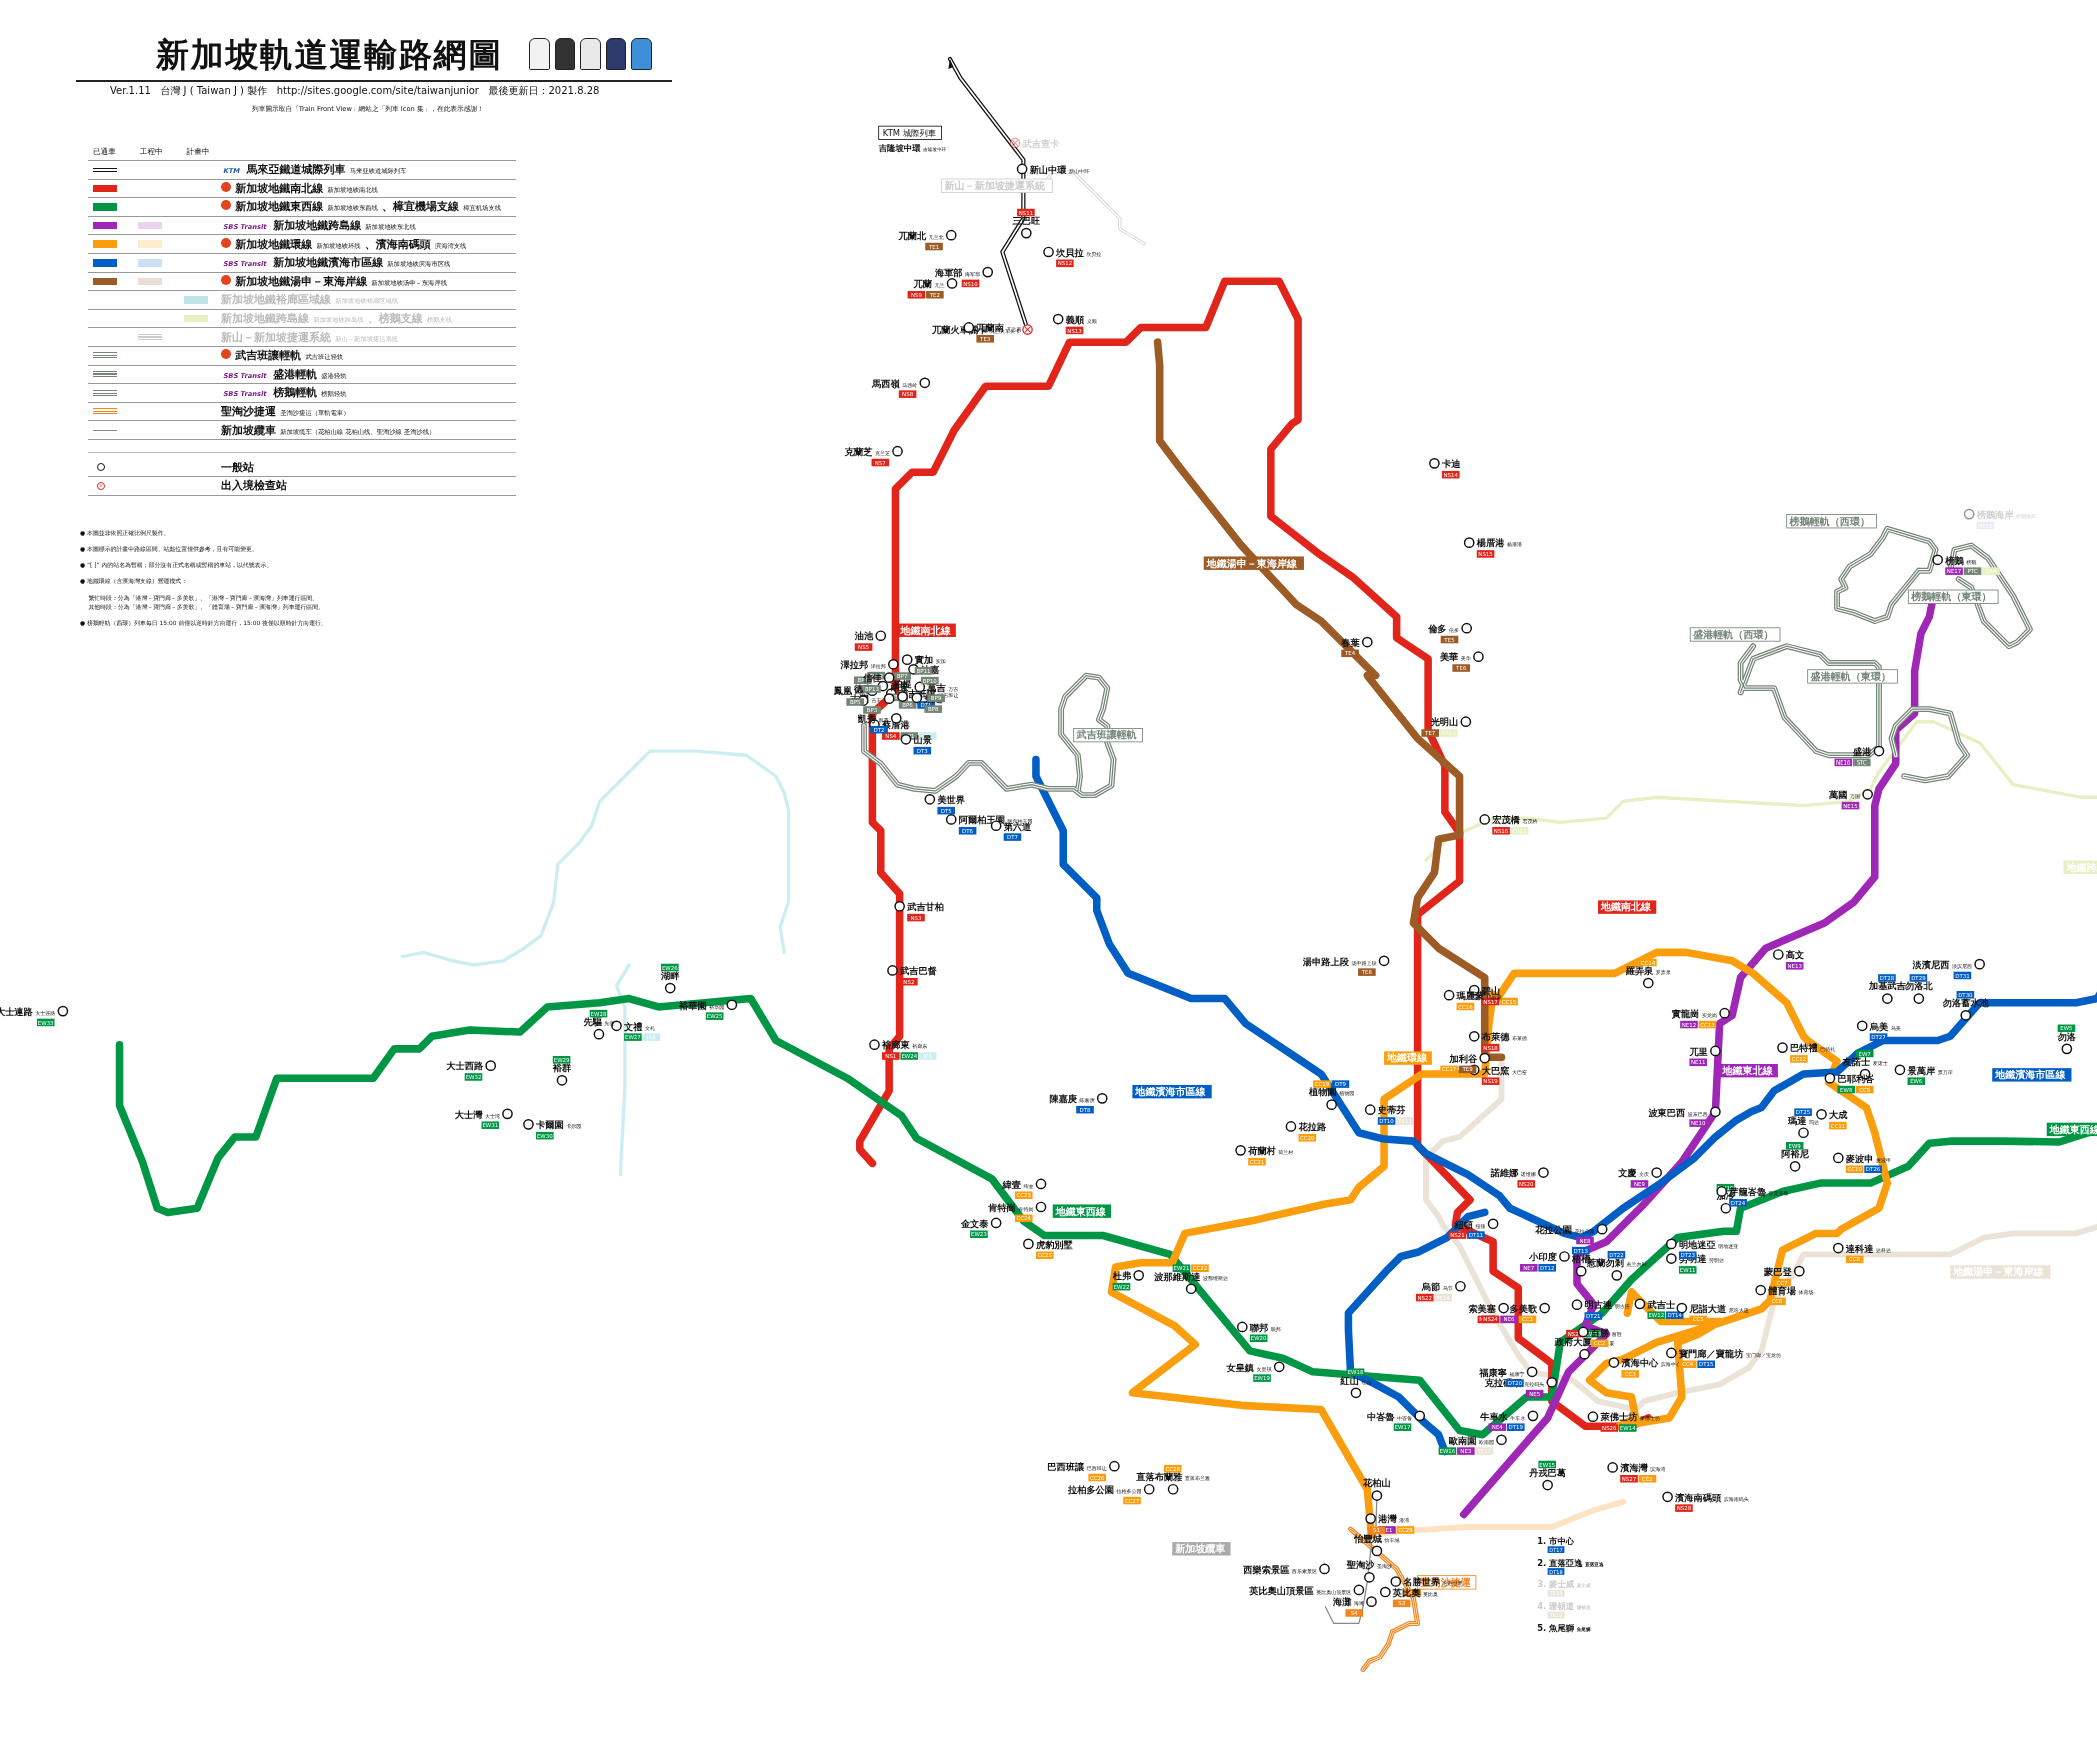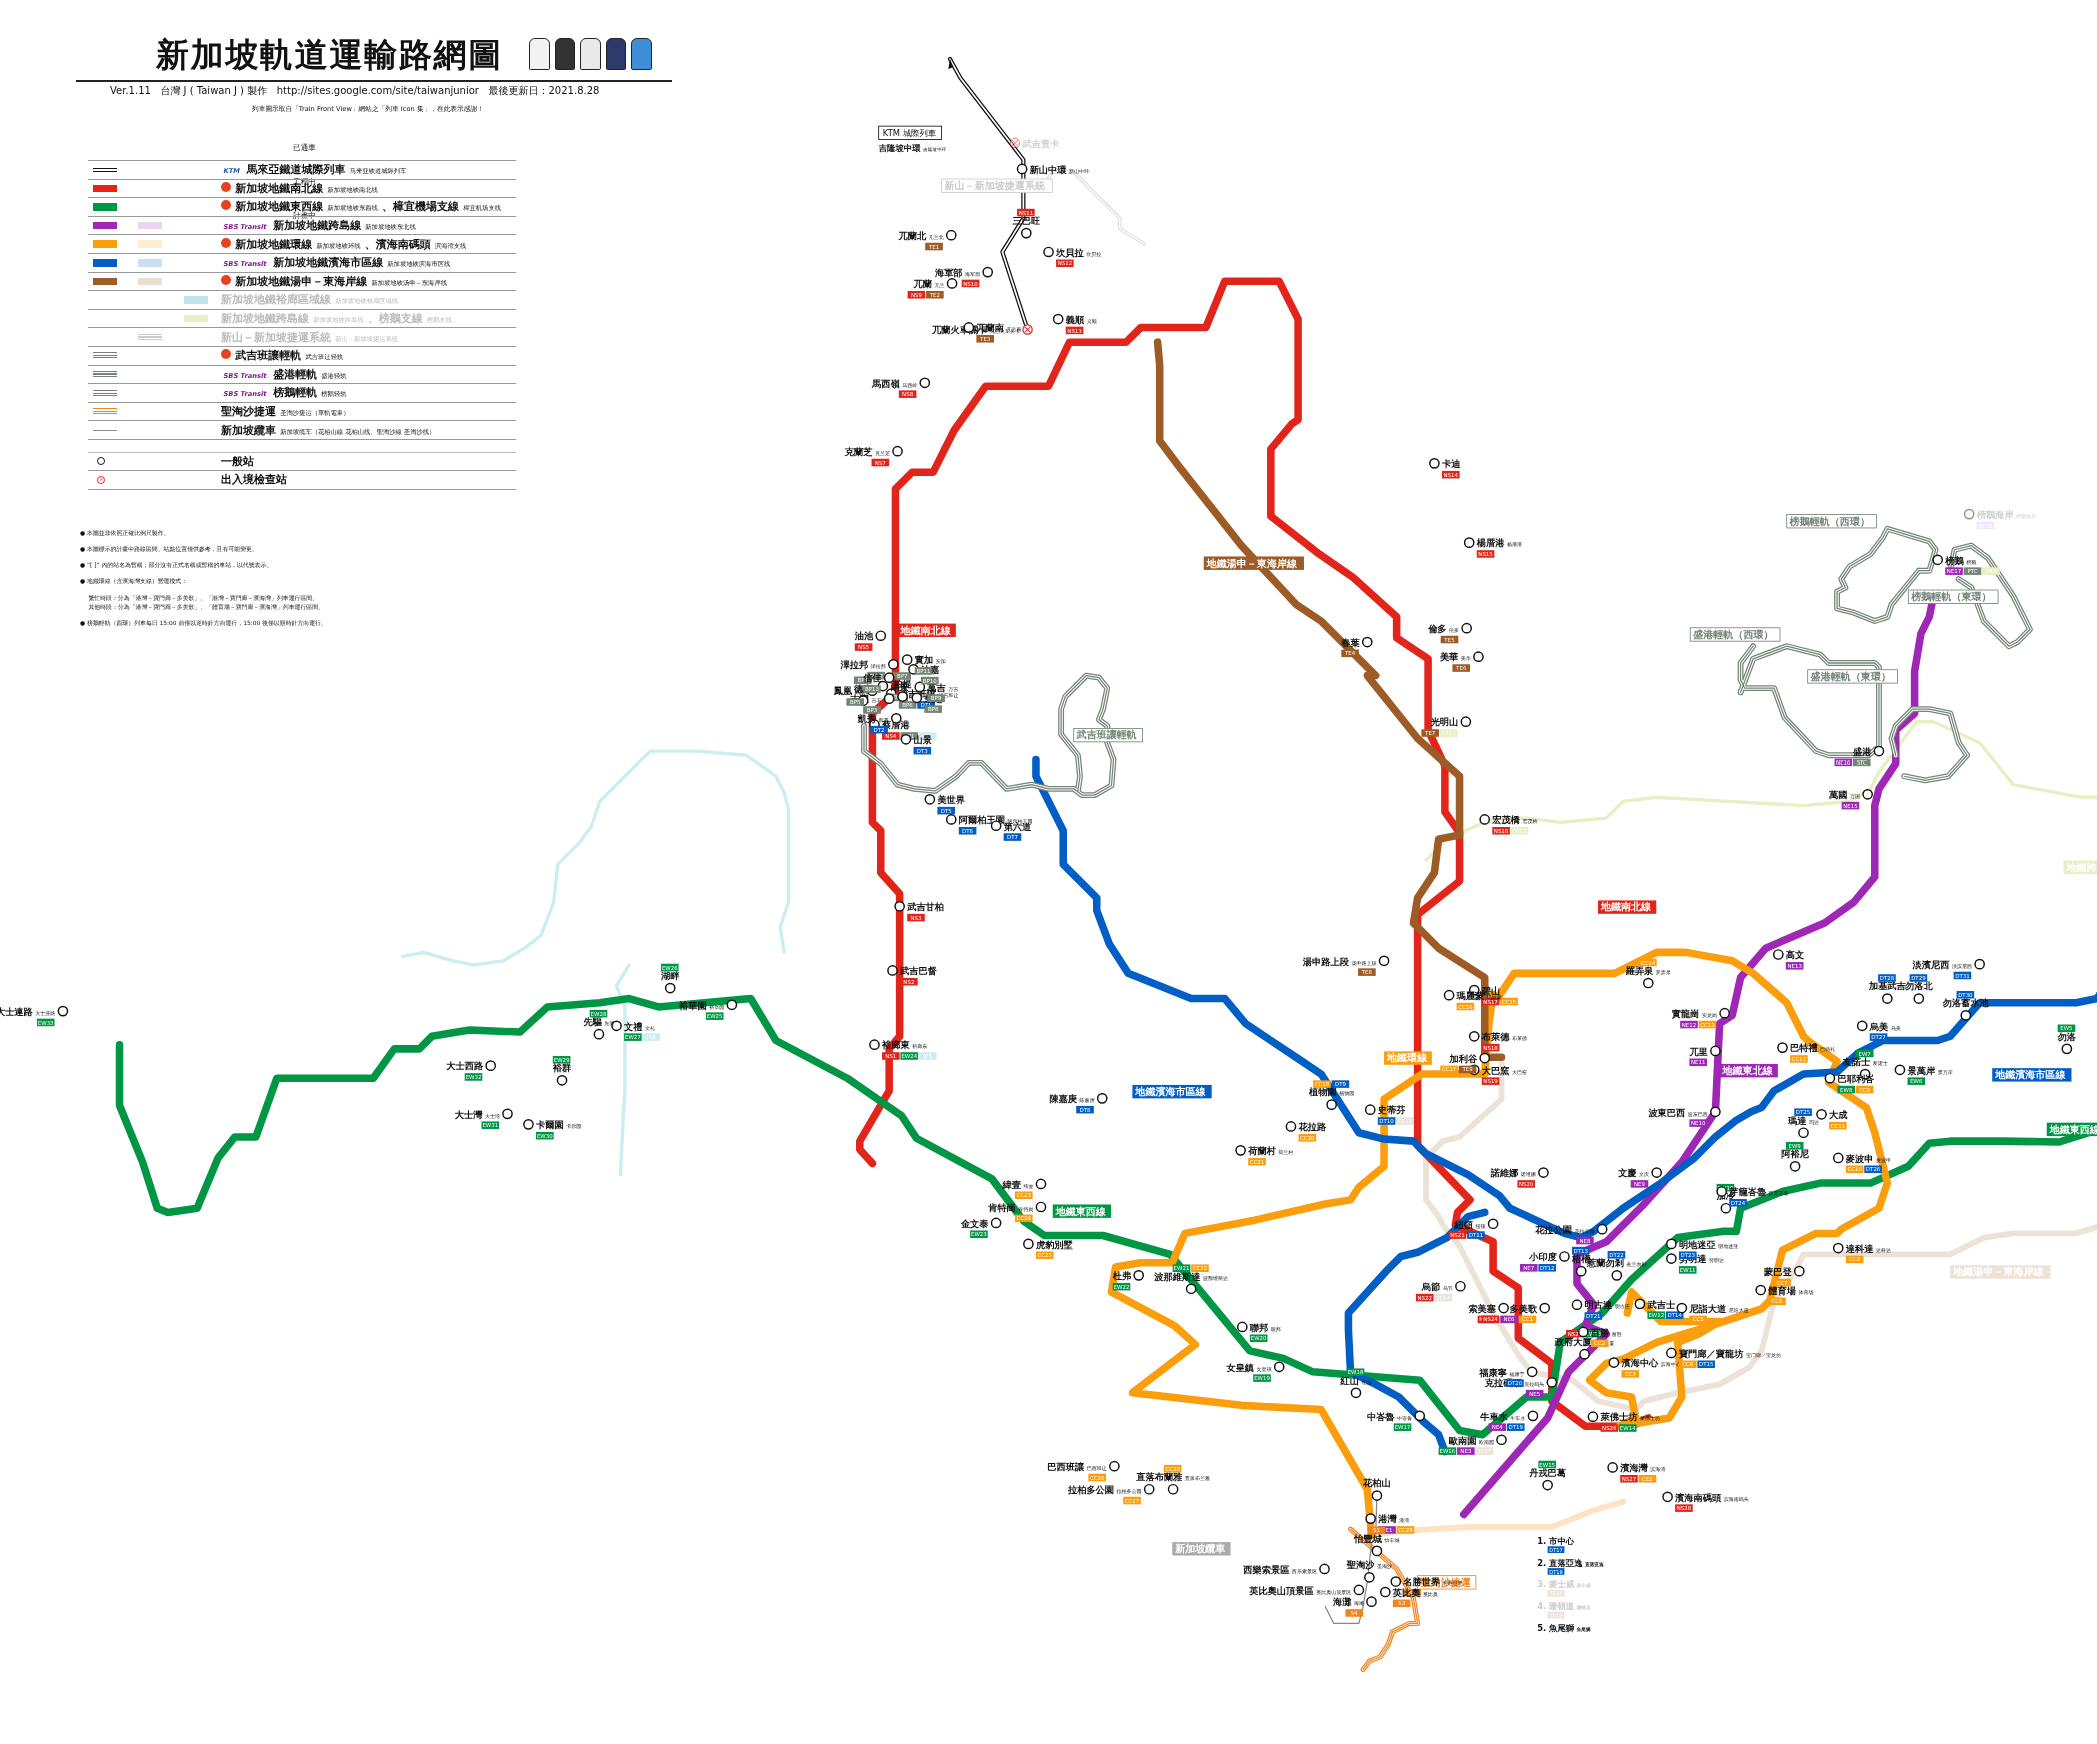--- a/index.html
+++ b/index.html
@@ -7,21 +7,21 @@
          font-family: "DejaVu Sans", "Liberation Sans", sans-serif; color: #111; }
   #map-svg { position: absolute; left: 0; top: 0; width: 2735px; height: 1745px; }
   .header { position: absolute; left: 76px; top: 25px; width: 596px; }
   .title { font-size: 33px; font-weight: bold; letter-spacing: 1.7px; position: absolute; left: 80px; top: 8.4px; }
   .train-icons { position: absolute; left: 453px; top: 12.6px; display: flex; gap: 5px; }
   .train-icon { width: 18.5px; height: 30px; border-radius: 5.9px 5.9px 1.7px 1.7px; border: 1.3px solid #222; }
   .header-rule { position: absolute; left: 0; top: 55px; width: 596px; height: 1.7px; background: #222; }
   .meta { position: absolute; left: 34px; top: 59px; font-size: 10px; white-space: nowrap; }
   .credit { position: absolute; left: 176px; top: 80px; font-size: 6.7px; white-space: nowrap; }
   .legend { position: absolute; left: 88px; top: 143px; width: 428px; }
-  .legend-head { display: flex; gap: 24px; font-size: 7.6px; padding-left: 5px; height: 17px; align-items: center; border-bottom: 0.8px solid #999; flex-direction: column; }
+  .legend-head { display: flex; gap: 24px; font-size: 7.6px; padding-left: 5px; height: 17px; align-items: center; border-bottom: 0.8px solid #999; }
   .legend-row { display: flex; align-items: center; height: 17.6px; border-bottom: 0.8px solid #999; position: relative; }
   .legend-row.faded { color: #bbb; text-decoration: underline; }
   .sw { position: absolute; width: 24px; height: 7.6px; }
   .sw.c1 { left: 5px; } .sw.c2 { left: 50px; } .sw.c3 { left: 96px; }
   .sw.double { background: transparent; border-top: 1.7px solid; border-bottom: 1.7px solid; height: 2.5px; }
   .sw.triple { height: 6.7px; background: repeating-linear-gradient(to bottom, var(--c) 0 1.3px, #fff 1.3px 2.5px); }
   .legend-label { position: absolute; left: 133px; display: flex; align-items: baseline; gap: 4.2px; white-space: nowrap; }
   .op-badge { font-size: 5.5px; font-weight: bold; padding: 0.8px 2.5px; border-radius: 5px; color: #fff; }
   .op-smrt { background: #e5431c; border-radius: 50%; width: 6.7px; height: 6.7px; padding: 1.7px; display: inline-block; }
   .op-sbs { color: #7b1a8a; font-style: italic; font-size: 6.7px; background: none; }
@@ -1663,21 +1663,21 @@
       <div class="legend-row">
         <div class="sw c1" style="height: 0.8px; background: rgb(136, 136, 136);"></div>
         <div class="legend-label">
           <span class="legend-main">新加坡纜車</span>
           <span class="legend-sub">新加坡缆车（花柏山線 花柏山线、聖淘沙線 圣淘沙线）</span>
         </div>
       </div>
     </div>
   <div class="legend-spacer"></div>
   <div id="legend-symbols">
-      <div class="legend-row" style="height: 17.6px;">
+      <div class="legend-row" style="height: 17.6px; margin-top: 6px;">
         <div class="sym" style="left: 9.2px; width: 5.9px; height: 5.9px; border: 0.8px solid rgb(17, 17, 17); border-radius: 50%;"></div>
         <div class="legend-label">
           <span class="legend-main">一般站</span>
         </div>
       </div>
       <div class="legend-row" style="height: 17.6px; text-decoration: underline;">
         <div class="sym" style="left: 9.2px; width: 5.9px; height: 5.9px; border: 0.8px solid rgb(221, 34, 34); border-radius: 50%; color: rgb(221, 34, 34); font-size: 5px; line-height: 5.9px; text-align: center;">×</div>
         <div class="legend-label">
           <span class="legend-main">出入境檢查站</span>
         </div>

